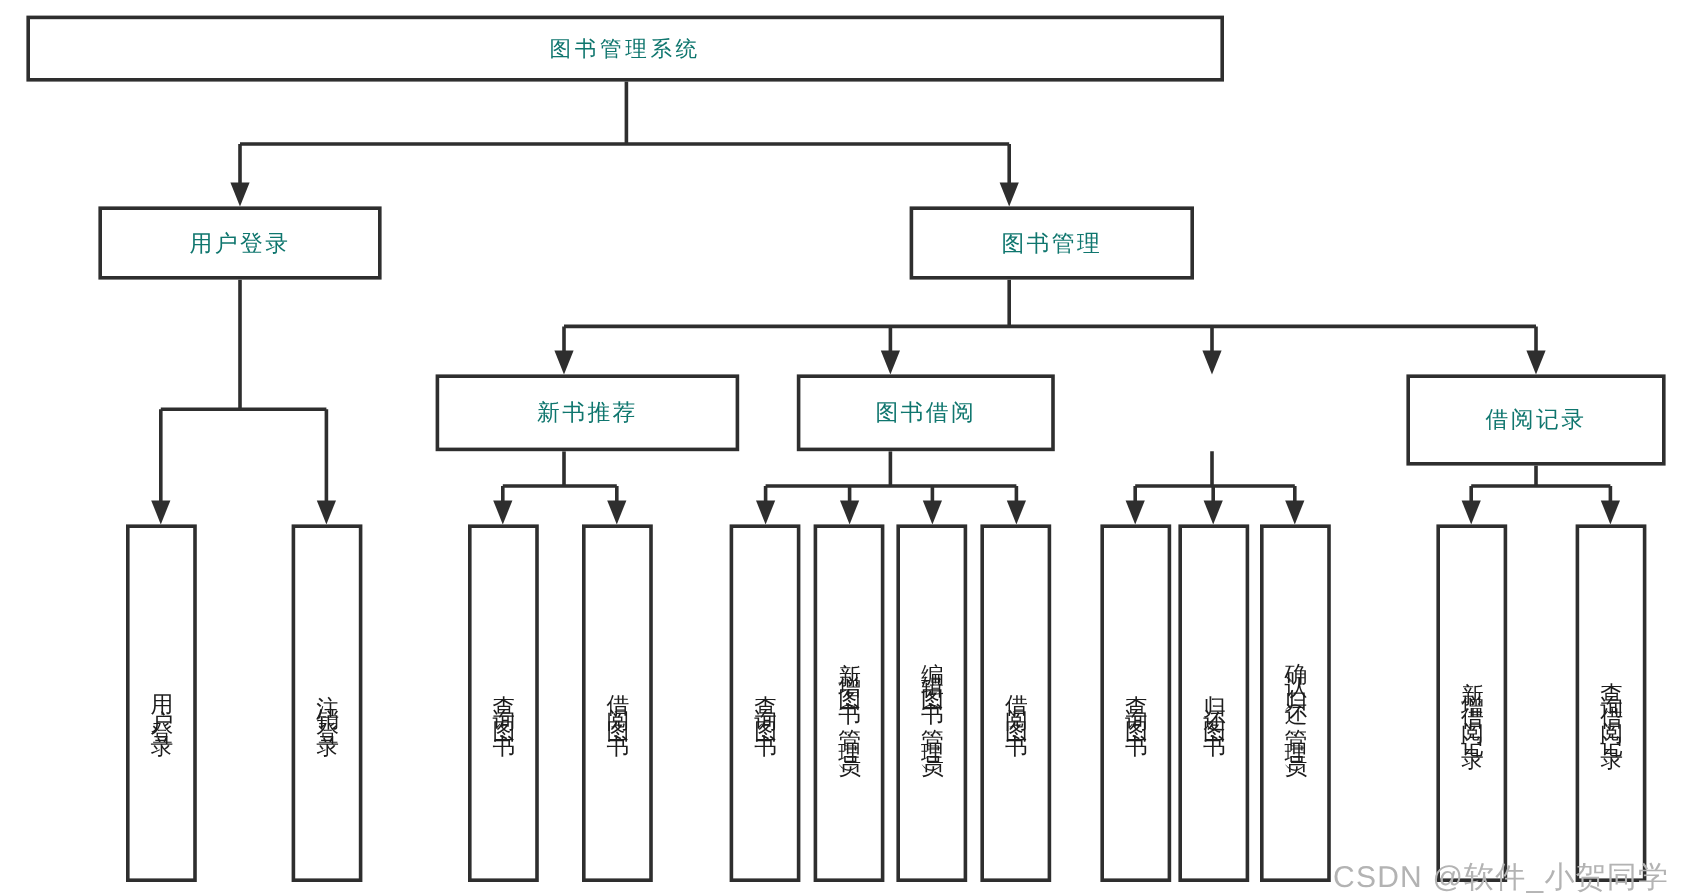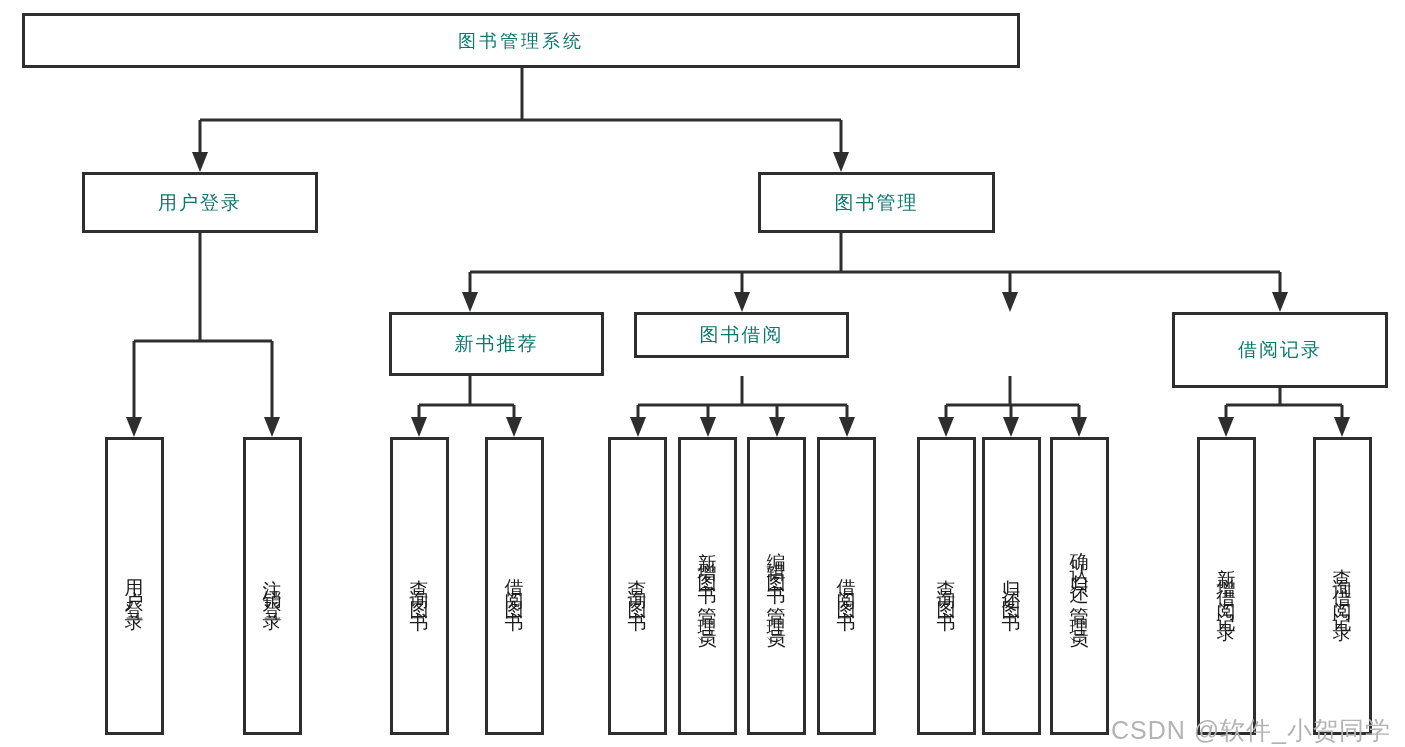--- a/index.html
+++ b/index.html
@@ -123,24 +123,24 @@
     <span class="h-label">图书管理系统</span>
   </div>
 
   <div class="node" style="left:82px; top:172px; width:236px; height:61px;">
     <span class="h-label">用户登录</span>
   </div>
   <div class="node" style="left:723px; top:172px; width:237px; height:61px;margin-left:35px;">
     <span class="h-label">图书管理</span>
   </div>
 
-  <div class="node" style="left:363px; top:312px; width:215px; height:64px;margin-left:26px;">
+  <div class="node" style="left:363px; top:312px; width:253px; height:64px;">
     <span class="h-label">新书推荐</span>
   </div>
-  <div class="node" style="left:634px; top:312px; width:215px; height:46px;">
+  <div class="node" style="left:664px; top:312px; width:215px; height:64px;">
     <span class="h-label">图书借阅</span>
   </div>
   <div class="node" style="left:1172px; top:312px; width:216px; height:76px;">
     <span class="h-label">借阅记录</span>
   </div>
 
   <div class="leaf" style="left:105px;">
     <span class="v-label">用户登录</span>
   </div>
   <div class="leaf" style="left:243px;">

